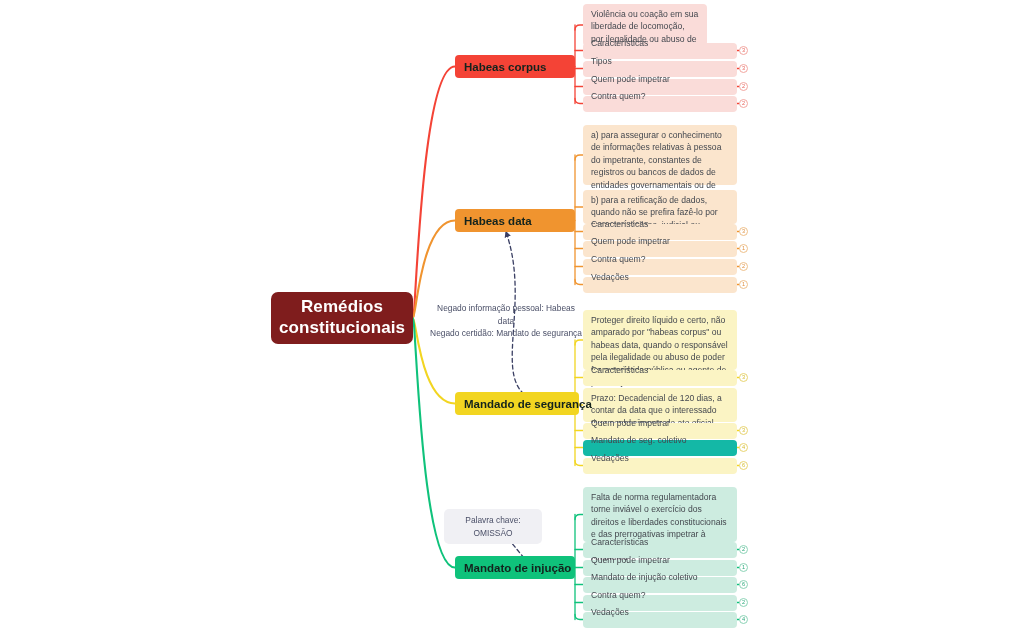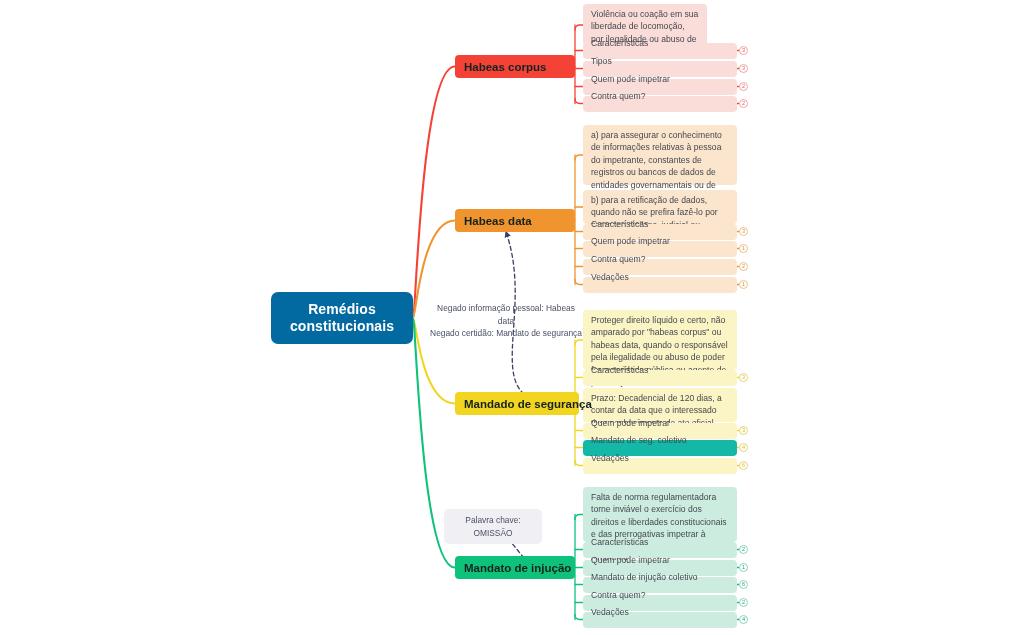--- a/index.html
+++ b/index.html
@@ -18,28 +18,28 @@
   #wires {
     position: absolute; left: 0; top: 0;
     width: 1025px; height: 635px;
     pointer-events: none;
   }
   
   .root-node {
     position: absolute;
     left: 271px; top: 292px;
     width: 142px; height: 52px;
-    background: #0369a1;
+    background: #7f1d1d;
     border-radius: 7px;
     display: flex;
     align-items: center;
     justify-content: center;
     text-align: center;
     color: #ffffff;
-    font-size: 14px;
+    font-size: 17px;
     font-weight: bold;
     line-height: 1.22;
     letter-spacing: .1px;
     padding: 0 6px;
     z-index: 6;
   }
   
   .branch-node {
     position: absolute;
     width: 120px;

